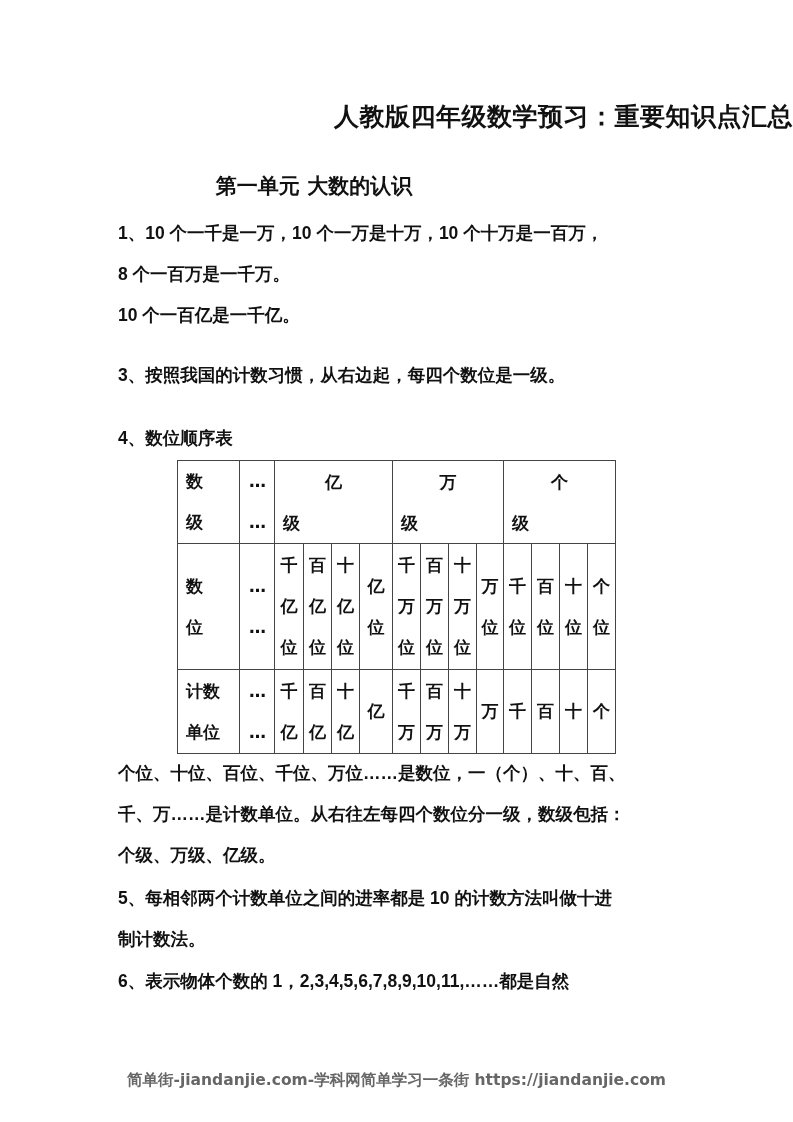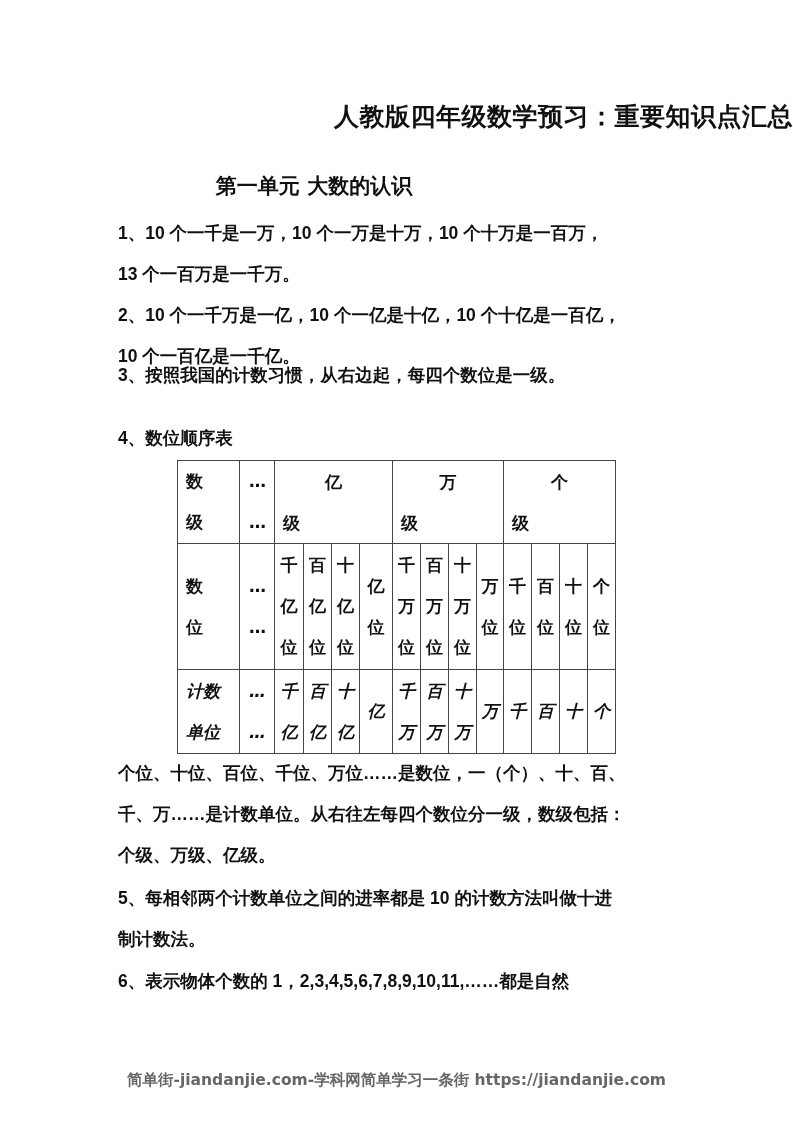--- a/index.html
+++ b/index.html
@@ -73,21 +73,21 @@
       table-layout: fixed;
     }
     .place-table td {
       border: 1px solid #444444;
       padding: 0;
       vertical-align: middle;
       text-align: center;
     }
     .row-level td { height: 82px; }
     .row-place td { height: 125px; }
-    .row-unit td { height: 83px; font-style: italic; }
+    .row-unit td { height: 83px; }
     .stack {
       display: flex;
       flex-direction: column;
       align-items: center;
       justify-content: center;
       line-height: 41px;
     }
     .stack.left {
       align-items: flex-start;
       padding-left: 8px;
@@ -124,25 +124,24 @@
 </head>
 <body>
 
 <div class="page">
 
   <div class="doc-title">人教版四年级数学预习：重要知识点汇总</div>
   <div class="unit-title">第一单元 大数的认识</div>
 
   <div class="para" style="top:213px;">
     <span class="line">1、10 个一千是一万，10 个一万是十万，10 个十万是一百万，</span>
-    <span class="line">13 个一百万是一千万。</span>
+    <span class="line">8 个一百万是一千万。</span>
   </div>
 
   <div class="para" style="top:295px;">
-    <span class="line">2、10 个一千万是一亿，10 个一亿是十亿，10 个十亿是一百亿，</span>
     <span class="line">10 个一百亿是一千亿。</span>
   </div>
 
   <div class="para" style="top:355px;">
     <span class="line">3、按照我国的计数习惯，从右边起，每四个数位是一级。</span>
   </div>
 
   <div class="para" style="top:418px;">
     <span class="line">4、数位顺序表</span>
   </div>

